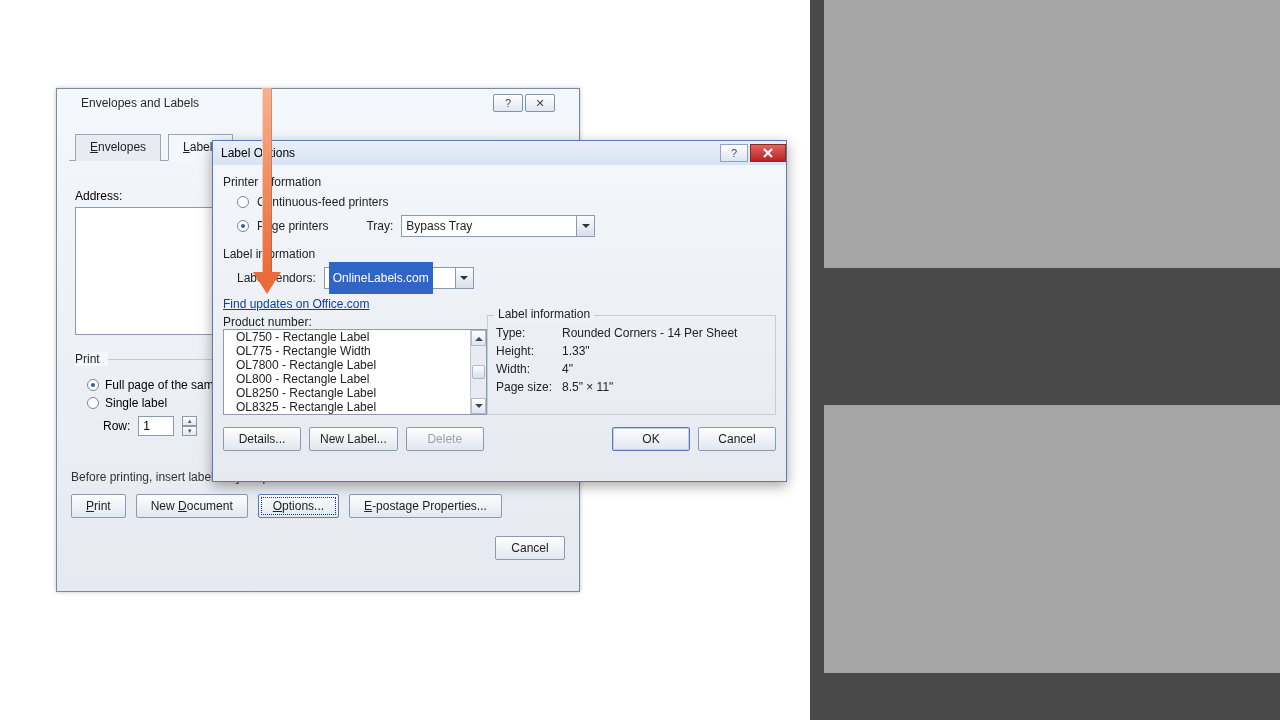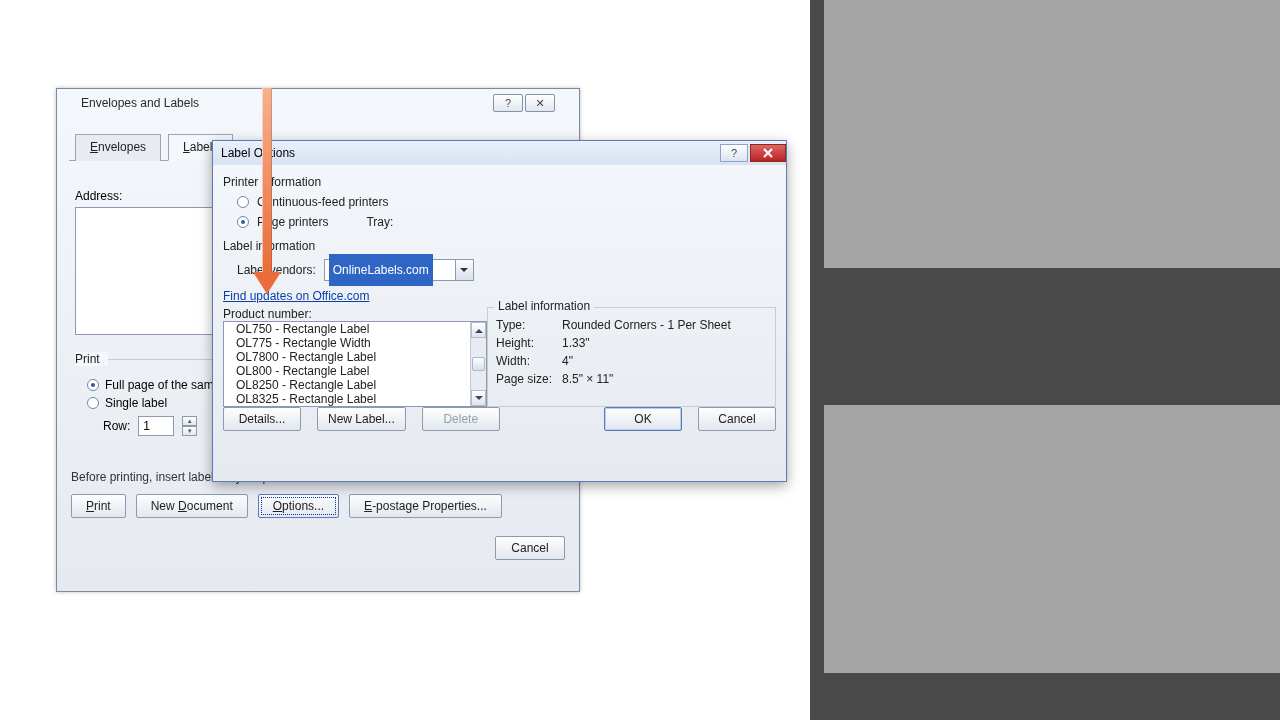--- a/index.html
+++ b/index.html
@@ -222,21 +222,21 @@
     flex: 1;
     background: transparent;
     position: relative;
   }
   .infobox .legend {
     position:absolute; top:-9px; left:6px; padding:0 4px; background:#eef2f8;
   }
   .kv { display:flex; gap:4px; margin-top:4px; }
   .kv .k { width:62px; }
 
-  .bottom2 { display:flex; gap:16px; }
+  .bottom2 { display:flex; gap:8px; margin-top:12px; }
   .bottom2 .spacer { flex:1; }
   .btn2 {
     min-width: 78px;
     padding: 4px 10px;
     border: 1px solid #8c9ab0;
     background: linear-gradient(#fdfefe,#e2e7ef);
     border-radius: 2px;
     text-align:center;
     cursor:pointer;
   }
@@ -337,20 +337,24 @@
     <div class="grp-hdr">Printer i<span class="u" style="text-decoration:none">n</span>formation</div>
     <div class="indent">
       <div class="row2">
         <span class="radio"></span>
         <span><span class="u">C</span>ontinuous-feed printers</span>
       </div>
       <div class="row2">
         <span class="radio checked"></span>
         <span>P<span class="u">a</span>ge printers</span>
         <span style="margin-left:30px;"><span class="u">T</span>ray:</span>
+        <div class="select sel1">
+          <span>Bypass Tray</span>
+          <div class="dd"></div>
+        </div>
       </div>
     </div>
 
     <div class="grp-hdr" style="margin-top:10px;">Label information</div>
     <div class="indent">
       <div class="row2">
         <span>Label <span class="u">v</span>endors:</span>
         <div class="select sel2">
           <span class="val">OnlineLabels.com</span>
           <div class="dd"></div>
@@ -378,21 +382,21 @@
               </div>
             <div class="sb-btn dn"></div>
           </div>
         </div>
       </div>
 
       <div class="infobox">
         <span class="legend">Label information</span>
         <div class="kv">
             <span class="k">Type:</span>
-            <span>Rounded Corners - 1 Per Sheet</span>
+            <span>Rounded Corners - 14 Per Sheet</span>
           </div>
         <div class="kv">
             <span class="k">Height:</span>
             <span>1.33"</span>
           </div>
         <div class="kv">
             <span class="k">Width:</span>
             <span>4"</span>
           </div>
         <div class="kv">

